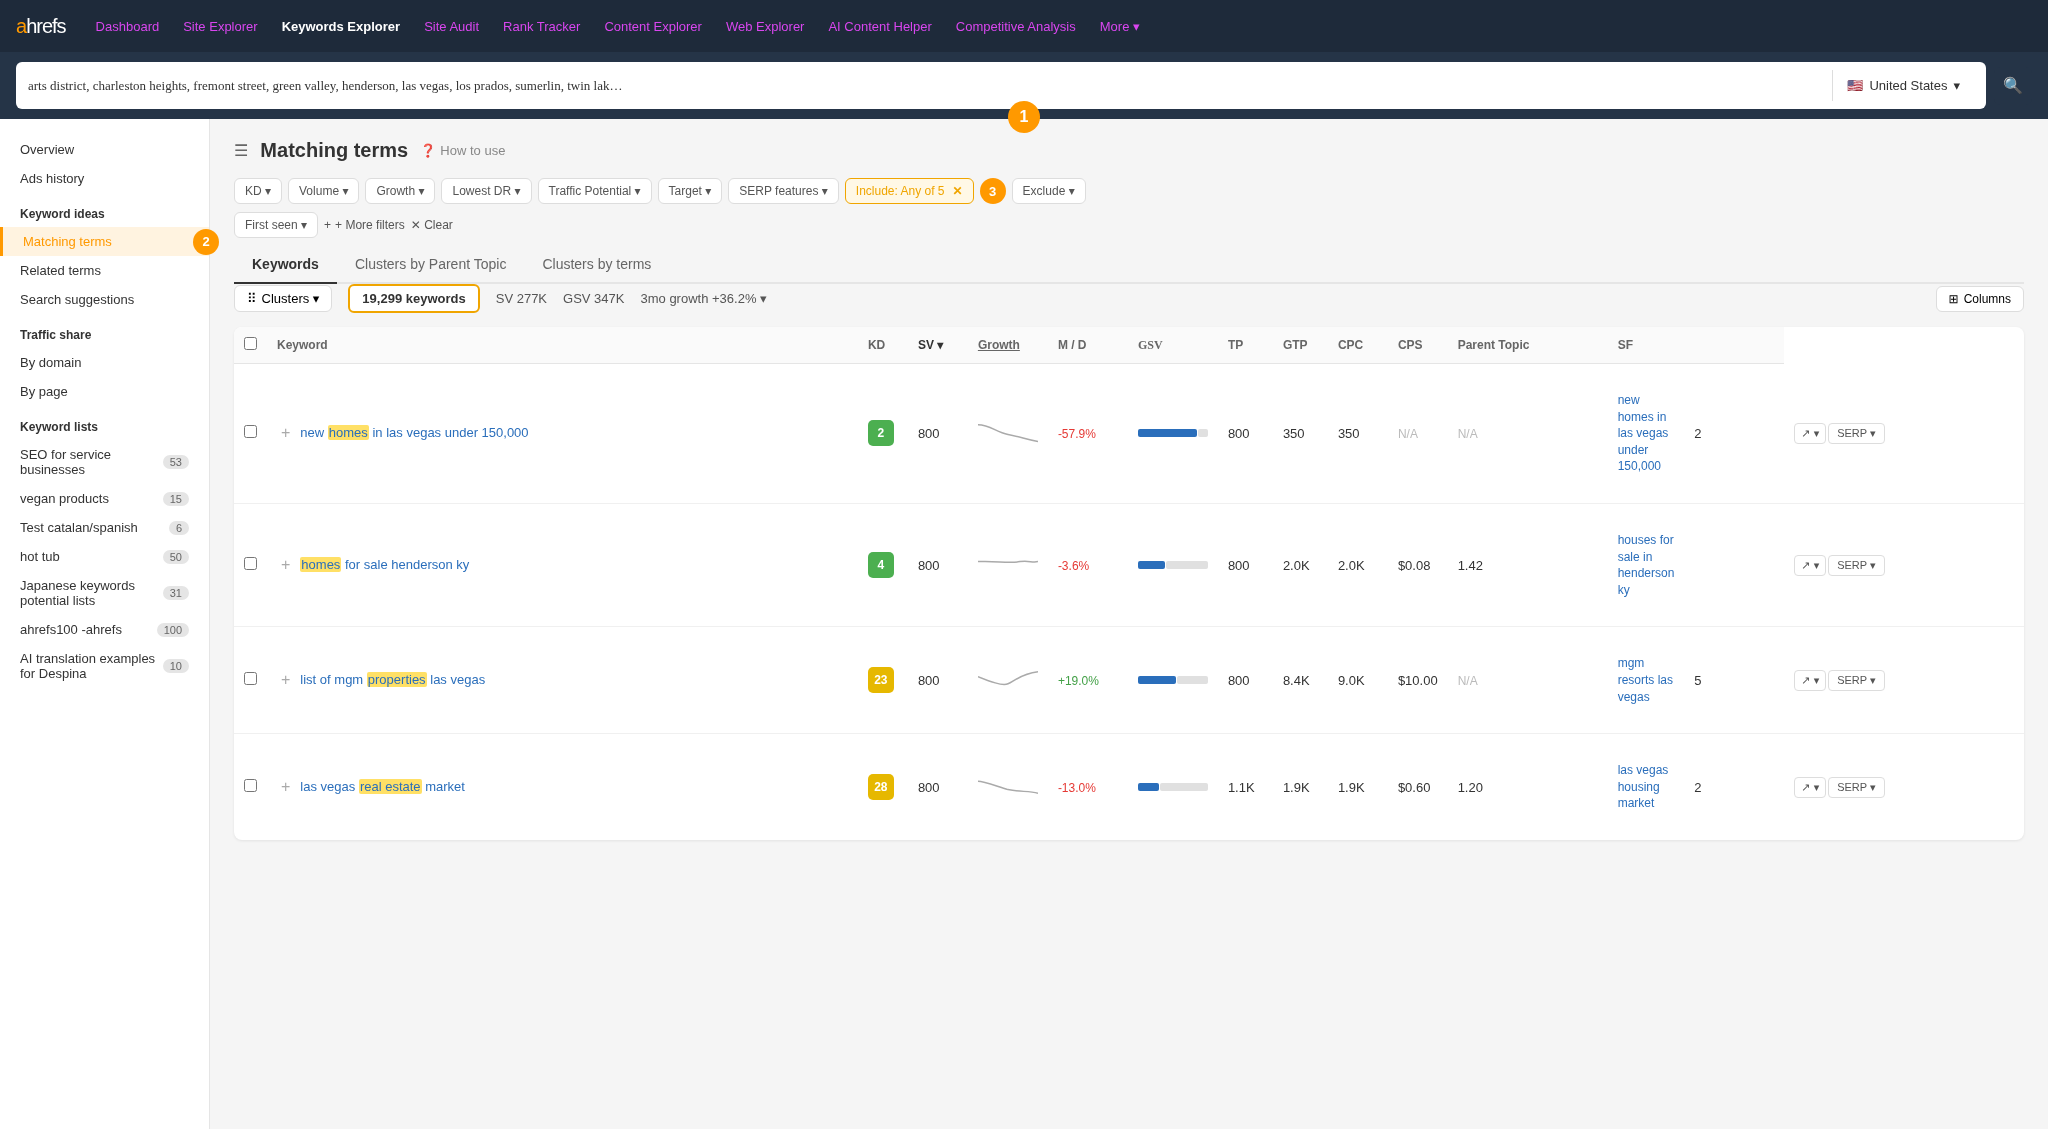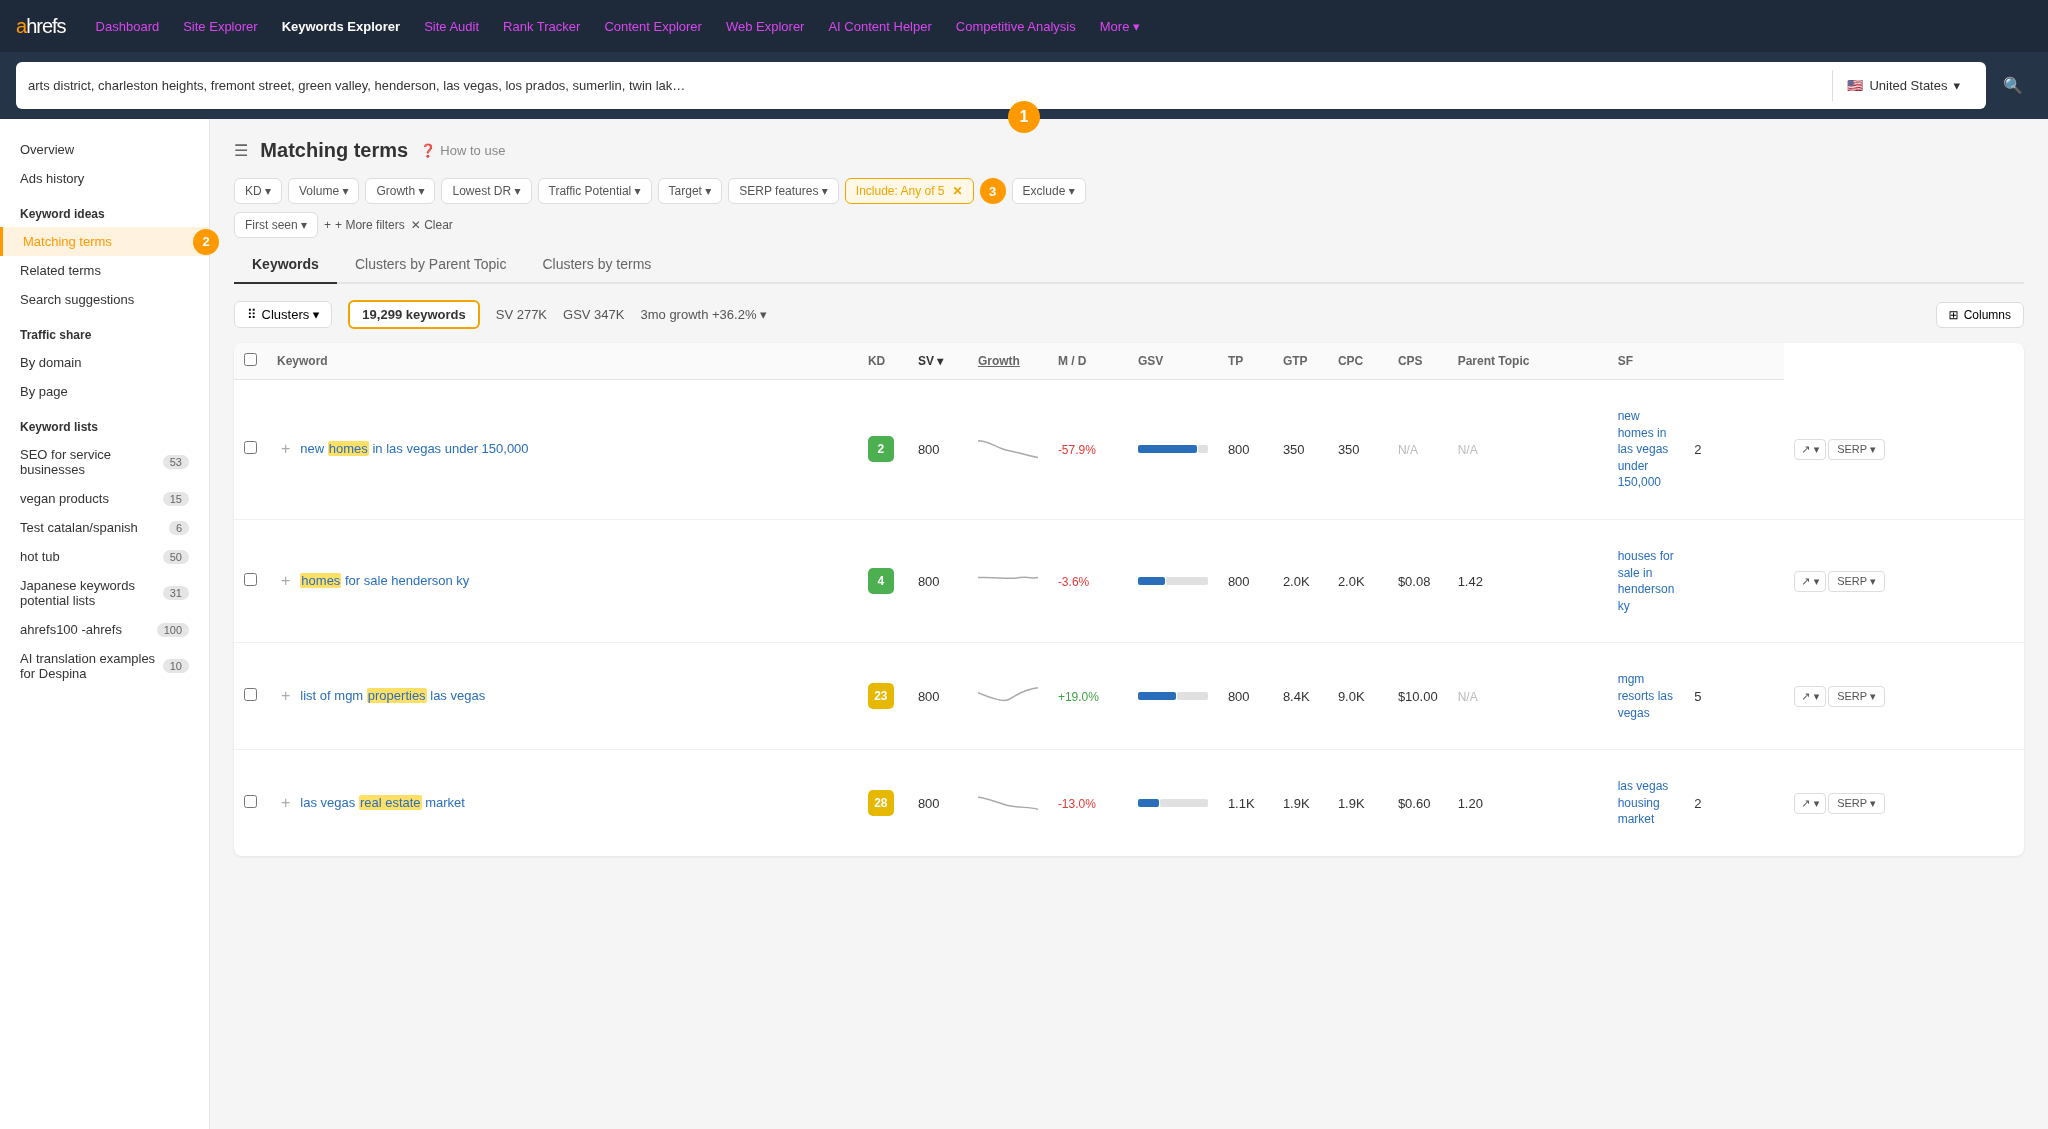--- a/index.html
+++ b/index.html
@@ -50,20 +50,21 @@
       padding: 8px 12px;
       font-size: 13px;
       color: #333;
       overflow: hidden;
     }
     .search-input-text {
       flex: 1;
       white-space: nowrap;
       overflow: hidden;
       text-overflow: ellipsis;
+      font-family: Liberation Serif, serif;
     }
     .country-selector {
       background: #fff;
       border: none;
       border-left: 1px solid #ddd;
       padding: 8px 14px;
       display: flex;
       align-items: center;
       gap: 6px;
       border-radius: 0 6px 6px 0;
@@ -238,21 +239,21 @@
       color: #555;
       display: flex;
       align-items: center;
       gap: 4px;
     }
 
     
     .data-tabs {
       display: flex;
       border-bottom: 2px solid #e5e5e5;
-      margin-bottom: 16px;
+      margin-bottom: 0;
       gap: 0;
     }
     .data-tab {
       padding: 10px 18px;
       cursor: pointer;
       font-size: 14px;
       color: #666;
       border-bottom: 2px solid transparent;
       margin-bottom: -2px;
     }
@@ -554,21 +555,21 @@
 
     <table class="data-table">
       <thead>
         <tr>
           <th style="width:30px;"><input type="checkbox" style=""></th>
           <th style="width:auto;">Keyword</th>
           <th style="width:50px;">KD</th>
           <th style="width:60px;" class="sorted">SV ▾</th>
           <th style="width:80px;text-decoration:underline;">Growth</th>
           <th style="width:80px;">M / D</th>
-          <th style="width:55px;">GSV</th>
+          <th style="width:55px;font-family:Liberation Serif, serif;">GSV</th>
           <th style="width:55px;">TP</th>
           <th style="width:55px;">GTP</th>
           <th style="width:60px;">CPC</th>
           <th style="width:50px;">CPS</th>
           <th style="width:160px;">Parent Topic</th>
           <th style="width:40px;">SF</th>
           <th style="width:100px;"></th>
         </tr>
       </thead>
       <tbody id="table-body">

